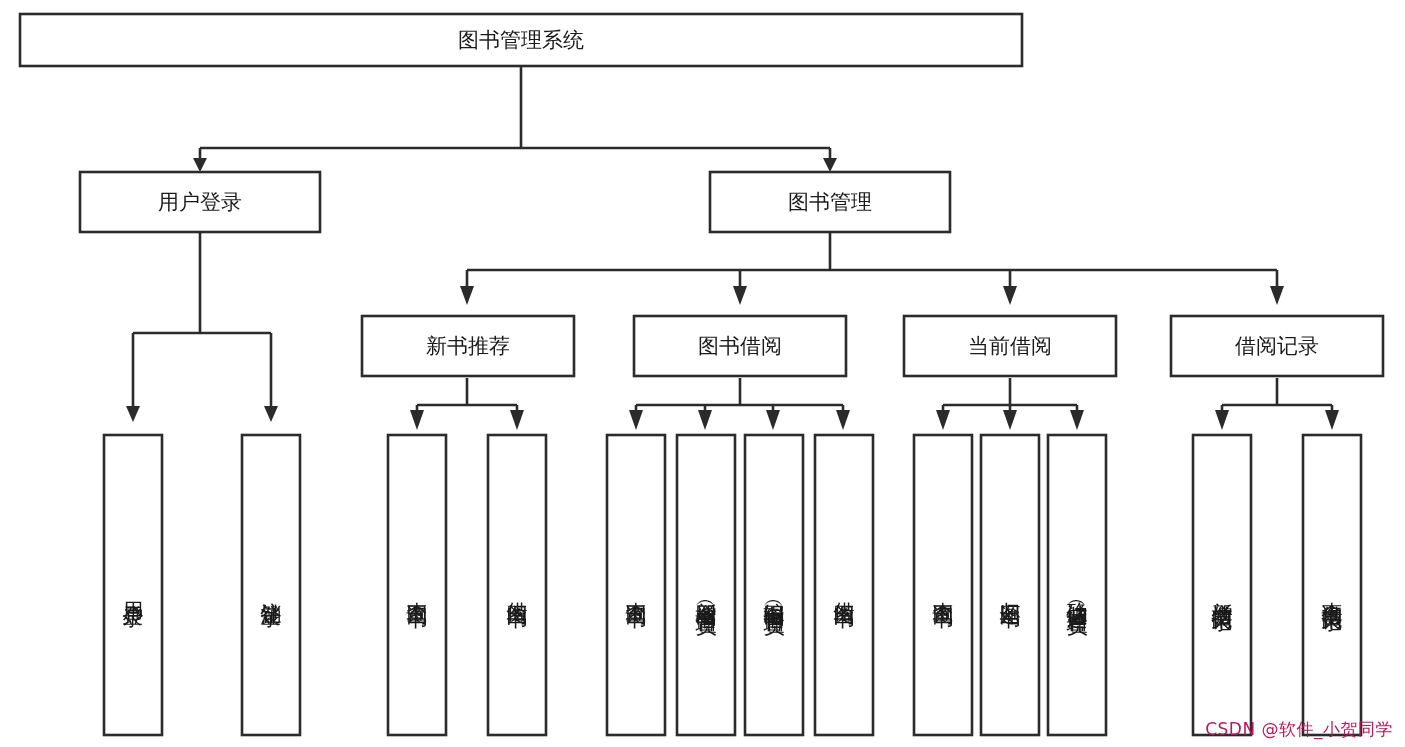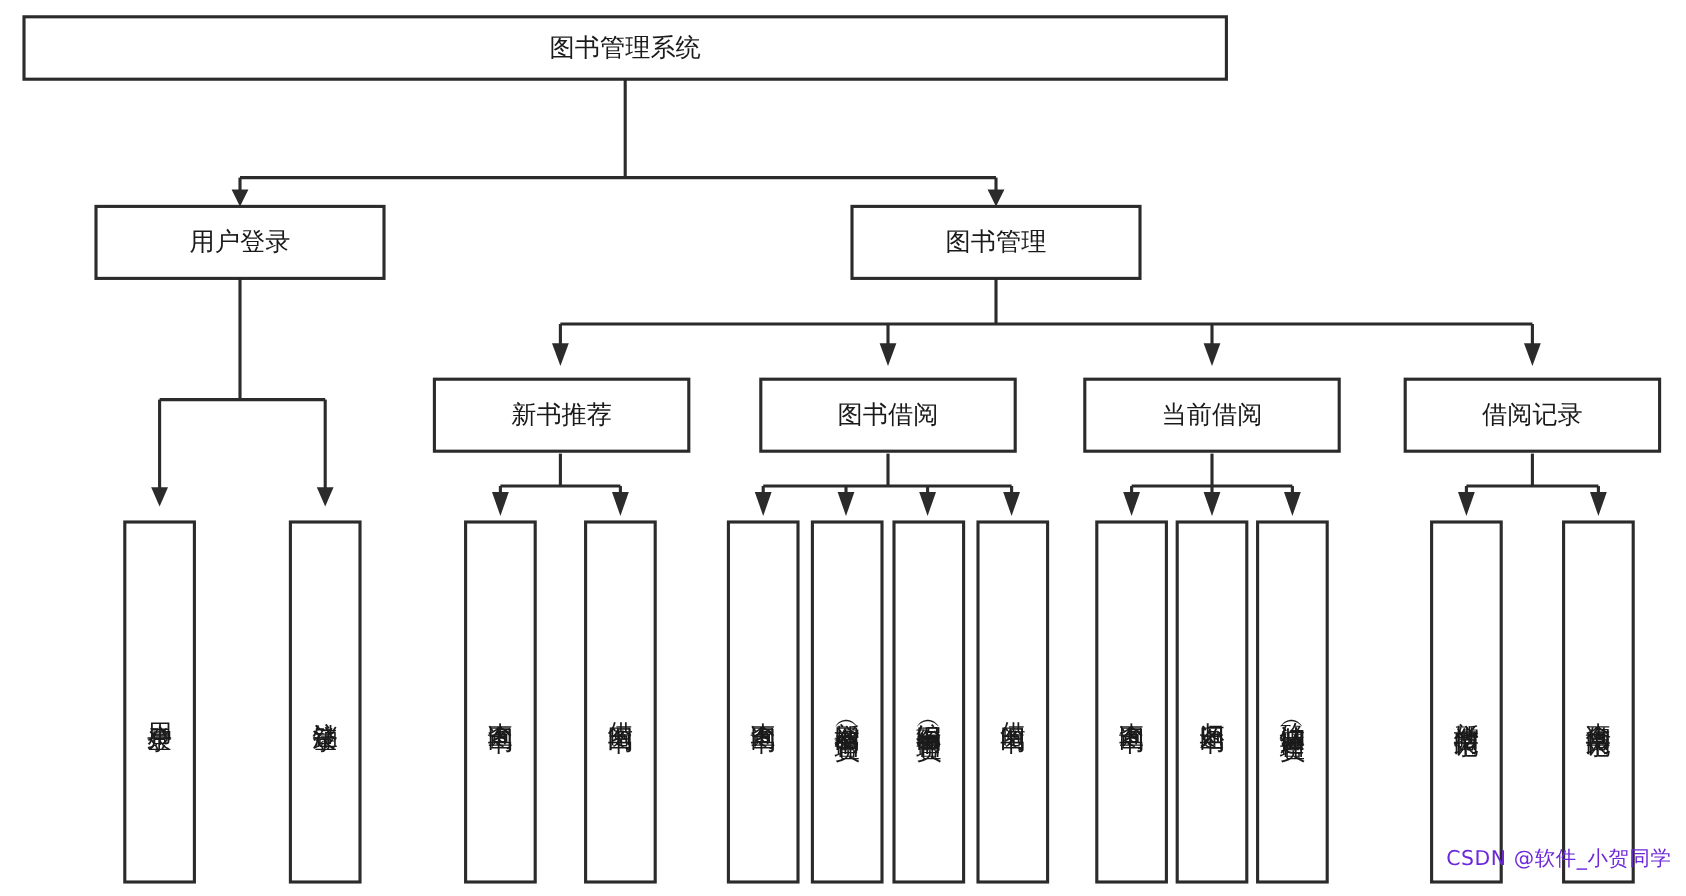--- a/index.html
+++ b/index.html
@@ -53,24 +53,24 @@
     font-size: 21px;
     fill: #1a1a1a;
     writing-mode: vertical-rl;
     text-orientation: upright;
     dominant-baseline: central;
     letter-spacing: 2px;
   }
   .watermark-text {
     position: absolute;
     right: 12px;
-    bottom: 20px;
+    bottom: 6px;
     font-family: "DejaVu Sans", "Liberation Sans", sans-serif;
     font-size: 17px;
-    color: #6d28d9;
+    color: #be185d;
     white-space: nowrap;
     letter-spacing: 0.5px;
     pointer-events: none;
   }
 </style>
 </head>
 <body>
 
 <div id="diagram-root">
 

